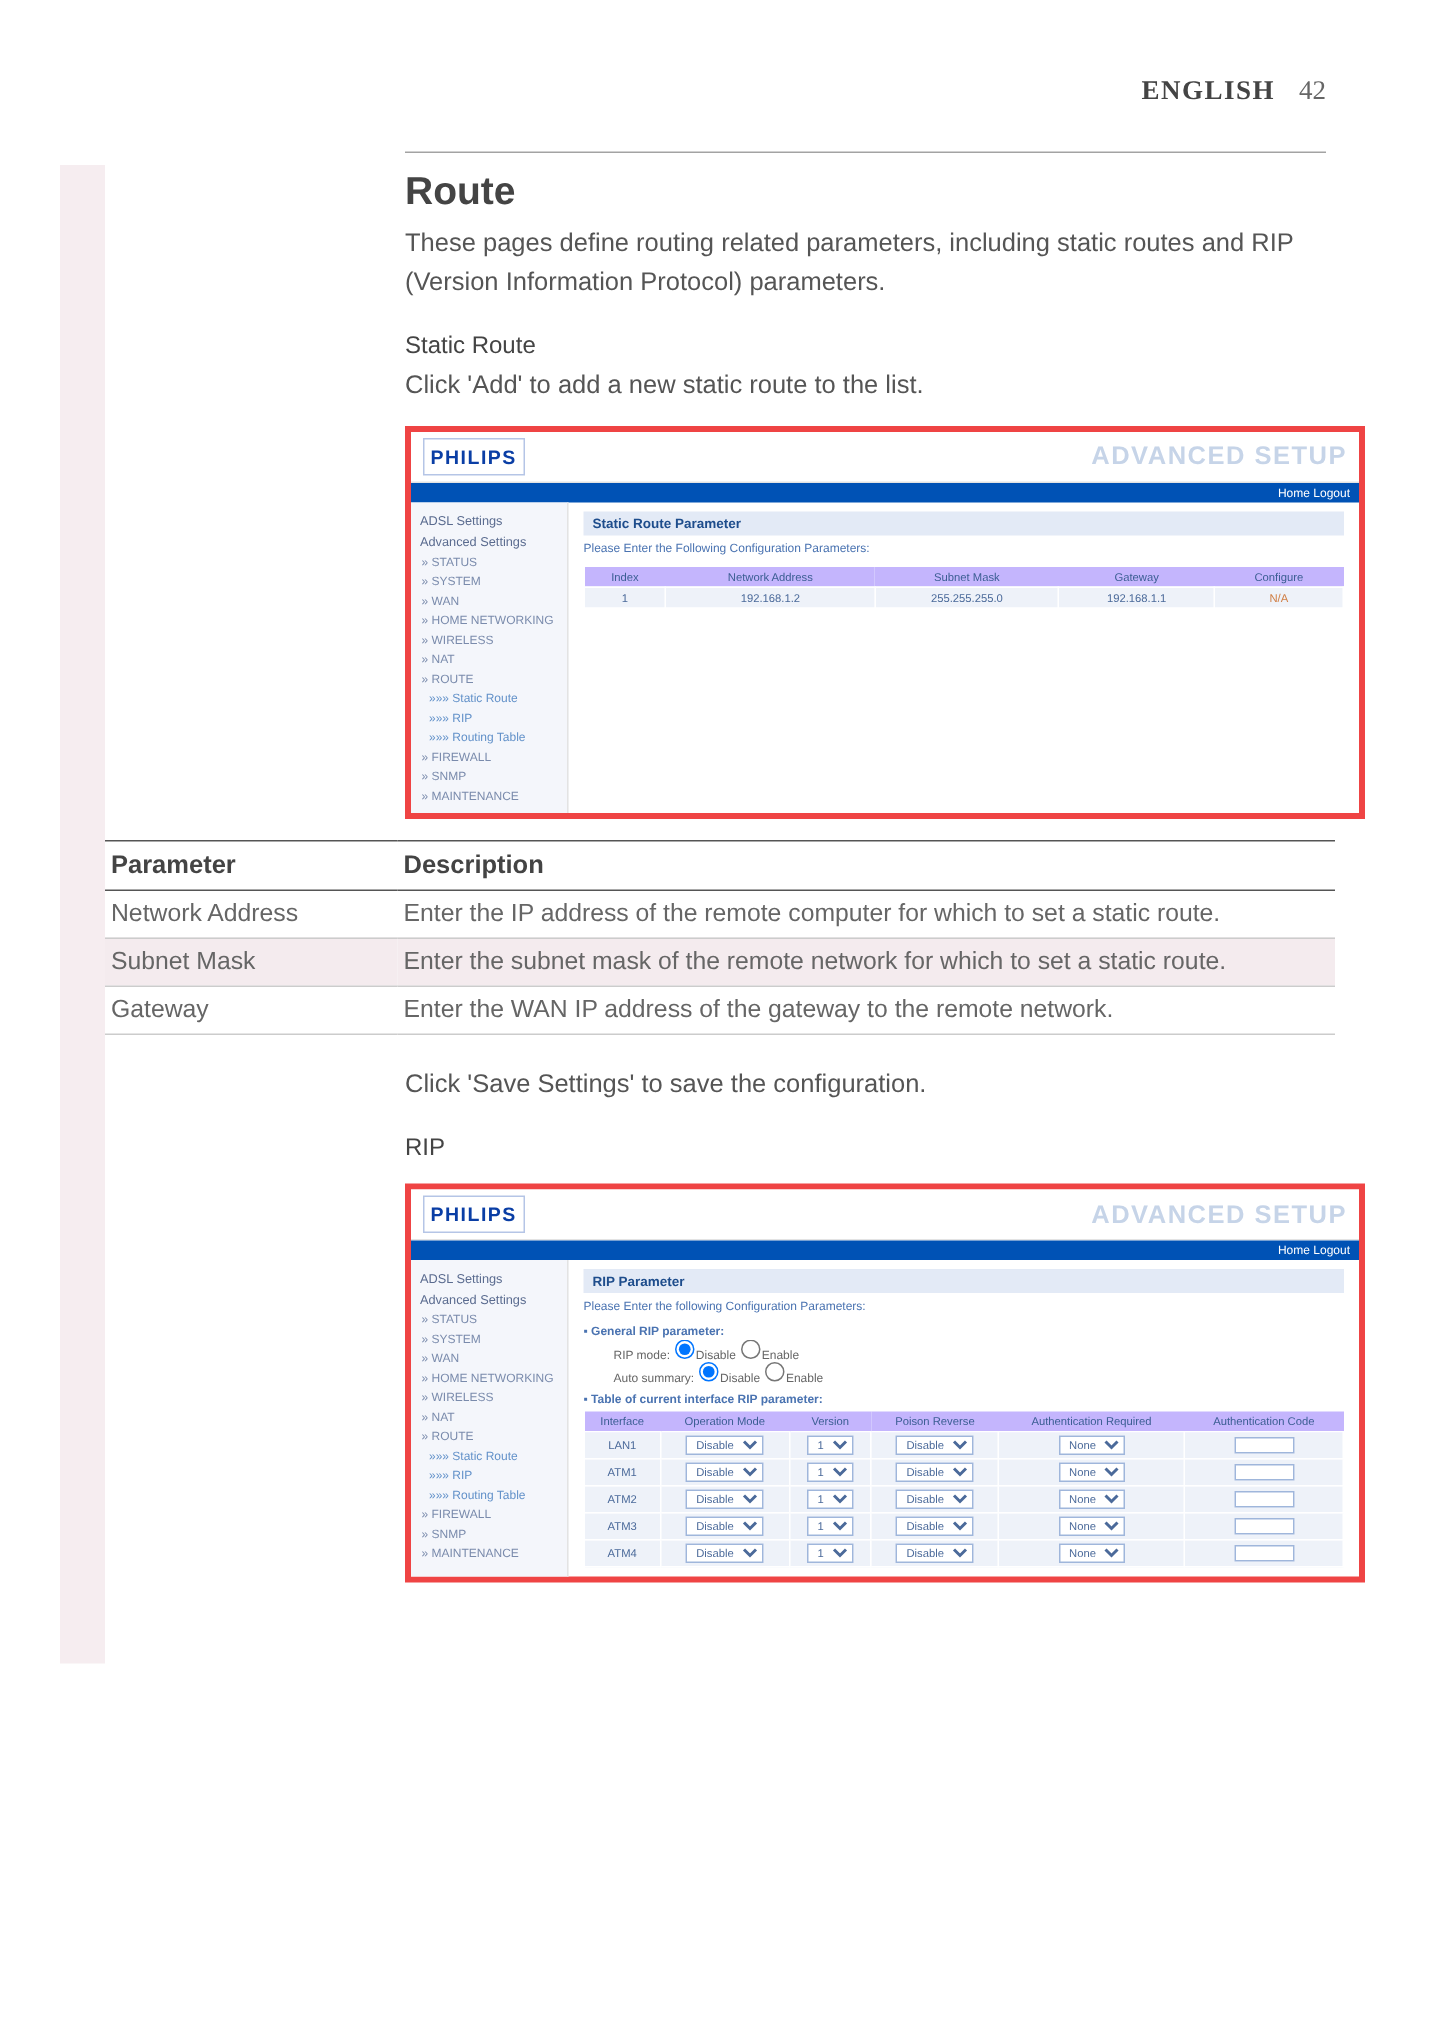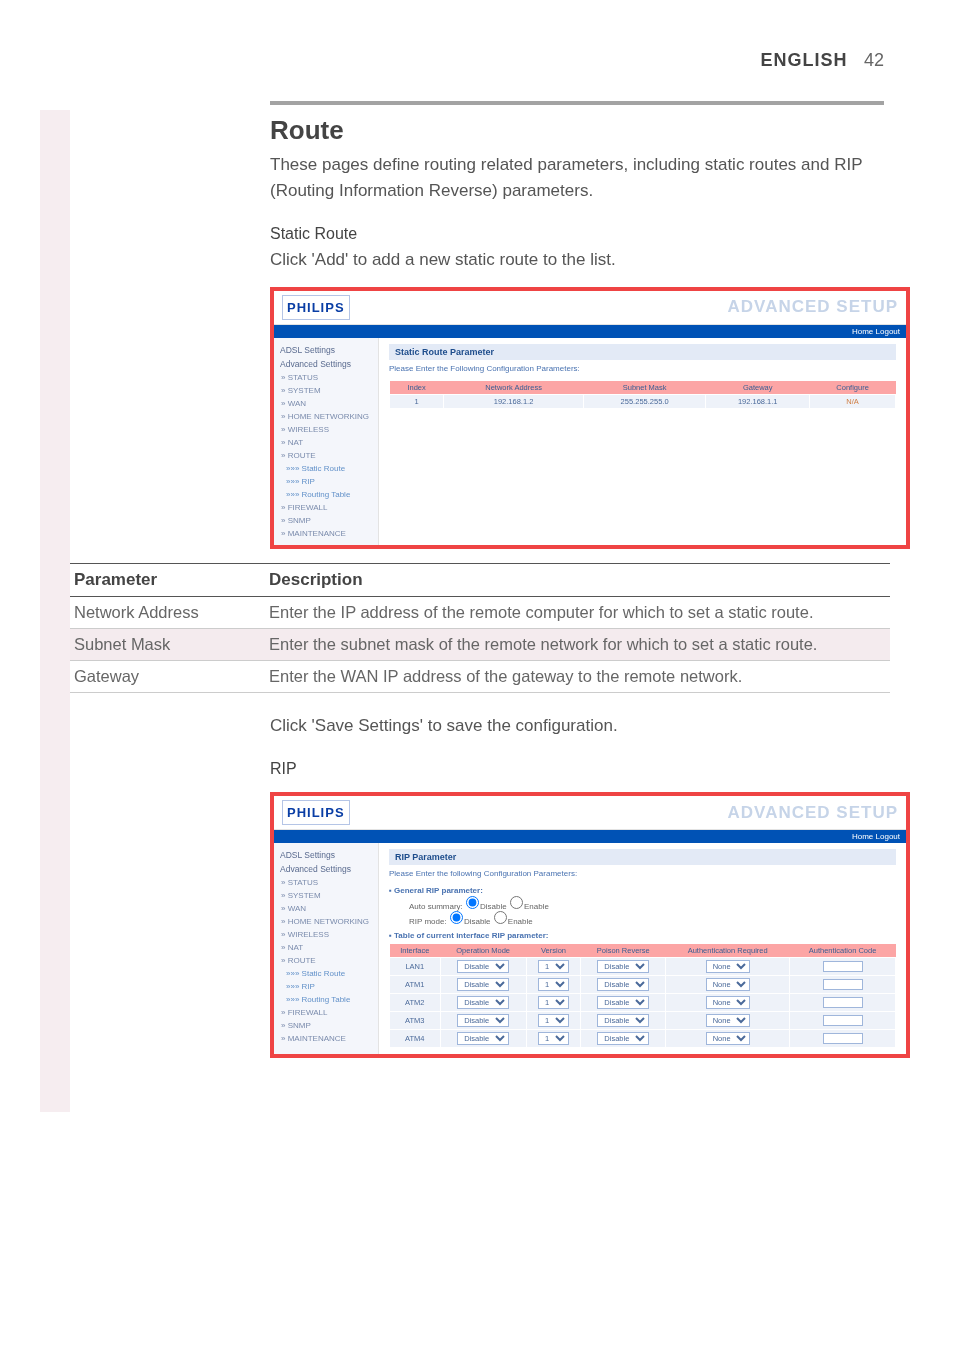--- a/index.html
+++ b/index.html
@@ -1,40 +1,40 @@
 <!DOCTYPE html>
 <html><head>
 <meta charset="utf-8">
 <style>
   * { margin: 0; padding: 0; box-sizing: border-box; }
   body { font-family: Arial, Helvetica, sans-serif; background: #fff; width: 954px; margin: 0 auto; color: #333; }
   .page { padding: 50px 70px 40px 0; position: relative; }
-  .header-bar { text-align: right; padding: 0 0 30px 0; }
+  .header-bar { text-align: right; padding: 0 0 30px 0; font-family: Liberation Serif, serif; }
   .header-bar .lang { font-weight: bold; letter-spacing: 1px; color: #444; font-size: 18px; margin-right: 12px;}
   .header-bar .pagenum { color: #666; font-size: 18px; }
   .left-stripe { position: absolute; left: 40px; top: 110px; width: 30px; height: 1100px; background: #f6edf0; }
   .content { margin-left: 270px; }
-  h1.route-title { font-size: 26px; color: #444; font-weight: bold; border-top: 4px solid #a3a3a3; padding-top: 10px; margin-bottom: 6px;}
+  h1.route-title { font-size: 26px; color: #444; font-weight: bold; border-top: 1px solid #a3a3a3; padding-top: 10px; margin-bottom: 6px;}
   h2.sub { font-size: 16px; font-weight: normal; color: #444; margin-top: 22px; margin-bottom: 4px;}
   p.body-text { font-size: 17px; color: #555; line-height: 1.5; margin-bottom: 6px;}
   .screenshot { margin: 14px 0; border: 4px solid #ef4444; background: #fff; font-size: 9px; width: 640px; }
   .ss-top { background: #fff; display:flex; align-items:center; justify-content:space-between; padding:4px 8px; border-bottom:1px solid #e3e3e3;}
   .ss-logo { color:#0a3ea5; font-weight:bold; letter-spacing:1px; font-size:13px; padding:4px; border:1px solid #b5c5e6; display:inline-block;}
   .ss-brand { color:#c6d4e8; font-weight:bold; font-size:17px; letter-spacing:1px;}
   .ss-links-bar { text-align:right; background:#0052b5; color:#fff; font-size:8px; padding:2px 6px;}
   .ss-body { display:flex; min-height:170px;}
   .ss-sidebar { width:105px; background:#f4f6fb; border-right:1px solid #e3e3e3; padding:5px 0; font-size:8px; color:#6f82a9; }
   .ss-sidebar .hdr { color:#5a6b8f; padding:2px 6px; font-size:8.5px;}
   .ss-sidebar .itm { padding:2px 7px; color:#7a8bac; display:block;}
   .ss-sidebar .itm.sub { padding-left:12px; color:#6291c9;}
   .ss-main { flex:1; padding:6px 10px; }
   .ss-main-title { background:#e3eaf6; color:#1e4d8c; font-weight:bold; font-size:9px; padding:3px 6px; margin-bottom:4px;}
   .ss-main-sub { color:#4a73b1; font-size:8px; margin:4px 0 8px 0;}
   .ss-table { width:100%; border-collapse:collapse; margin-top:4px;}
-  .ss-table th { background:#fca5a5; color:#3b5e93; font-size:7.5px; font-weight:normal; padding:2px 3px; text-align:center; }
+  .ss-table th { background:#c4b5fd; color:#3b5e93; font-size:7.5px; font-weight:normal; padding:2px 3px; text-align:center; }
   .ss-table td { background:#eef2f9; color:#4b6a9a; font-size:7.5px; padding:2px 3px; text-align:center; border:1px solid #fff;}
   .ss-btns { text-align:right; margin-top:18px;}
   .ss-btns button { font-size:8px; padding:1px 5px; background:#efefef; border:1px solid #aaa; margin-left:4px; color:#555;}
   .ss-rip-row td { text-align:center; }
   .ss-rip-sel { font-size:7.5px; border:1px solid #9fb6db; padding:0 2px; background:#fff; color:#4b6a9a;}
   .ss-rip-input { width:40px; border:1px solid #9fb6db; font-size:7.5px; }
   .ss-general { color:#4a73b1; font-size:8px; margin:5px 0 1px 0;font-weight:bold; }
   .ss-general.bullet::before { content: "▪ "; color:#4a73b1; }
   .ss-general-line { font-size:8px; color:#666; margin-left:20px; }
   .ss-radio { margin:0 1px; }
@@ -52,21 +52,21 @@
 <div class="page">
   <div class="left-stripe"></div>
 
   <div class="header-bar">
     <span class="lang">ENGLISH</span>
     <span class="pagenum">42</span>
   </div>
 
   <div class="content">
     <h1 class="route-title">Route</h1>
-    <p class="body-text">These pages define routing related parameters, including static routes and RIP (Routing Information Reverse) parameters.</p>
+    <p class="body-text">These pages define routing related parameters, including static routes and RIP (Version Information Protocol) parameters.</p>
 
     <h2 class="sub">Static Route</h2>
     <p class="body-text">Click 'Add' to add a new static route to the list.</p>
 
     <div class="screenshot">
       <div class="ss-top">
         <span class="ss-logo">PHILIPS</span>
         <span class="ss-brand">ADVANCED SETUP</span>
       </div>
       <div class="ss-links-bar">Home   Logout</div>
@@ -164,26 +164,26 @@
           <span class="itm">» FIREWALL</span>
           <span class="itm">» SNMP</span>
           <span class="itm">» MAINTENANCE</span>
         </div>
         <div class="ss-main">
           <div class="ss-main-title">RIP Parameter</div>
           <div class="ss-main-sub">Please Enter the following Configuration Parameters:</div>
 
           <div class="ss-general bullet">General RIP parameter:</div>
           <div class="ss-general-line">
-            <span>Auto summary:</span>
+            <span>RIP mode:</span>
             <input type="radio" class="ss-radio" checked="" style=""><span>Disable</span>
             <input type="radio" class="ss-radio" style=""><span>Enable</span>
           </div>
           <div class="ss-general-line">
-            <span>RIP mode:</span>
+            <span>Auto summary:</span>
             <input type="radio" class="ss-radio" checked="" style=""><span>Disable</span>
             <input type="radio" class="ss-radio" style=""><span>Enable</span>
           </div>
           <div class="ss-general bullet">Table of current interface RIP parameter:</div>
 
           <table class="ss-table">
             <tbody>
                 <tr>
               <th>Interface</th>
               <th>Operation Mode</th>

